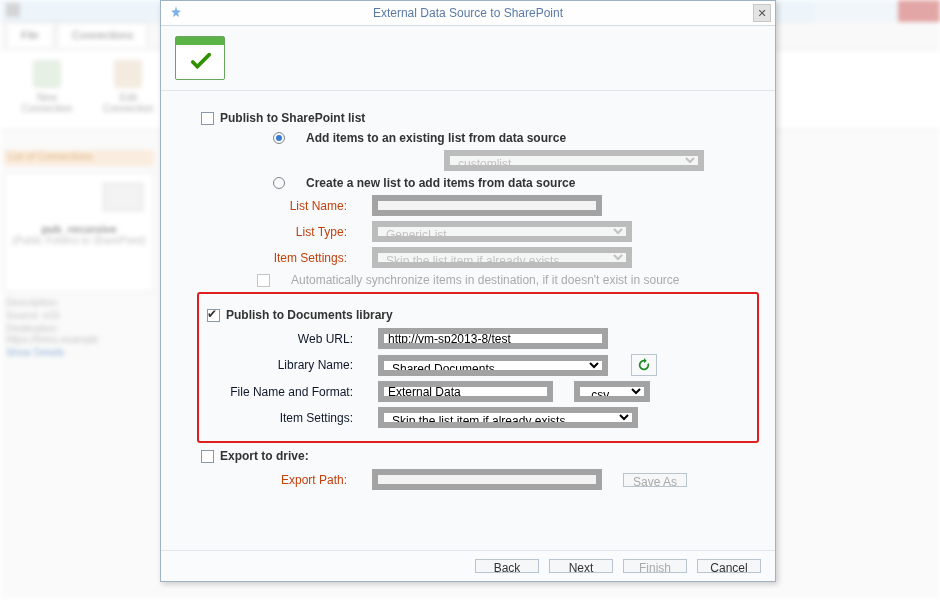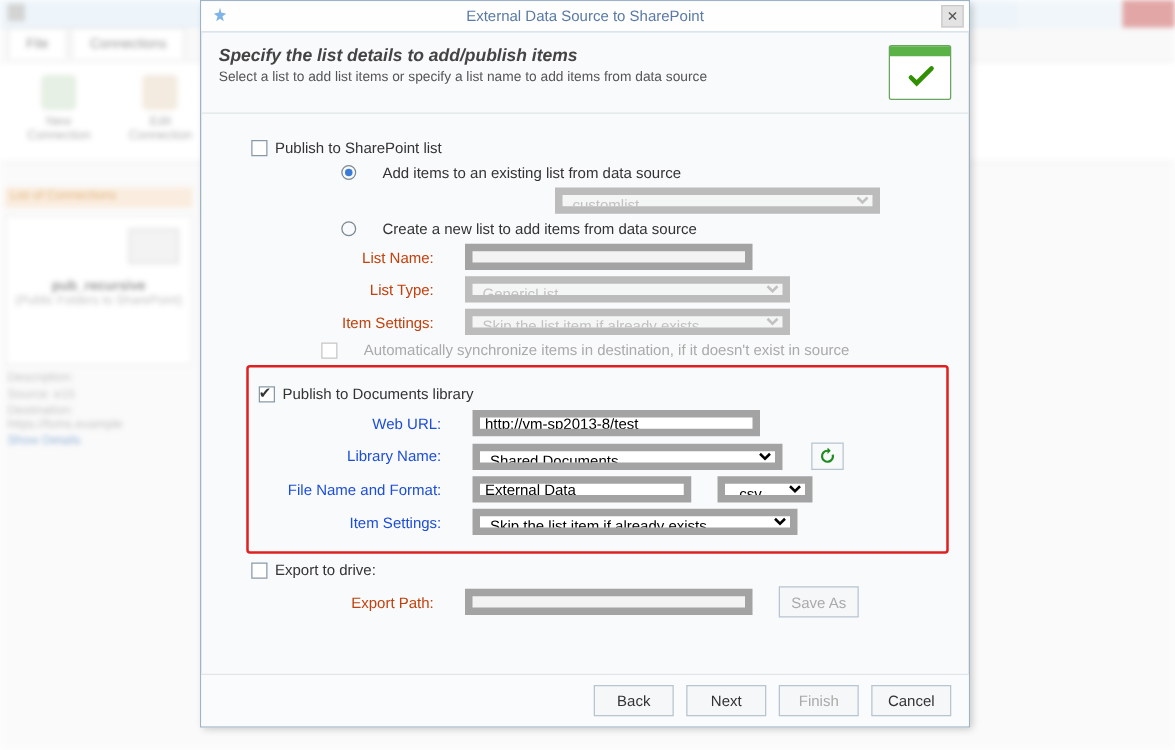--- a/index.html
+++ b/index.html
@@ -68,38 +68,38 @@
   }
   .dlg-head .head-text .h1 { font-weight:bold; font-style:italic; color:#444; font-size:14px;}
   .dlg-head .head-text .h2 { color:#555; font-size:11px; margin-top:4px;}
   .calendar-icon { width:50px; height:44px; background:#fff; border:1px solid #6aa560; border-radius:2px; position:relative;}
   .calendar-icon .tab {position:absolute; inset:0 0 auto 0; height:8px; background:#5bb348;}
   .calendar-icon .chk {position:absolute; left:12px; top:14px; width:26px; height:22px;}
   .calendar-icon .chk svg { width:100%; height:100%; }
 
   .dlg-body { padding:14px 20px 8px 40px; }
   .row { display:flex; align-items:center; margin:5px 0;gap:15px;}
-  .lbl { width:156px; text-align:right; padding-right:10px; color:#1d4ed8;}
+  .lbl { width:156px; text-align:right; padding-right:10px; color:#0f172a;}
   .lbl.disabled { color:#c2410c;}
   .row.indent { margin-left:72px;}
   input[type=text], select {
     font: inherit; font-size:12px;
     border:6px solid #a3a3a3; background:#fff; height:21px; padding:0 4px;
   }
   input[type=text]:disabled, select:disabled { background:#f3f3f3; color:#aaa;}
   .chk-sq { width:13px;height:13px;border:1px solid #8a99a8; background:#fff; display:inline-block; position:relative;}
   .chk-sq.checked::after { content:"✔"; position:absolute; left:-1px; top:-3px; font-size:12px; color:#333;}
   .radio { width:12px;height:12px;border:1px solid #7b8894;border-radius:50%;display:inline-block;position:relative;}
   .radio.checked::after{content:"";position:absolute;left:2px;top:2px;width:6px;height:6px;border-radius:50%;background:#3a7bd5;}
-  .bold { font-weight:normal;}
+  .bold { font-weight:bold;}
   .redbox { border:2px solid #e02020; border-radius:3px; padding:8px 8px 8px 8px; margin:4px -4px;}
   .refresh-btn { width:26px;height:22px;border:1px solid #b8c4cf;background:#f7f9fb;display:flex;align-items:center;justify-content:center;margin-left:8px;}
   .refresh-btn svg { width:14px;height:14px;}
   .btn {
-    min-width:64px; height:25px; border:1px solid #b8c4cf; background:#f5f7f9; font:inherit;
+    min-width:64px; height:14px; border:1px solid #b8c4cf; background:#f5f7f9; font:inherit;
     font-size:12px; color:#333;
   }
   .btn:disabled { color:#aaa; }
   .dlg-buttons {
     position:absolute; left:0; right:0; bottom:0;
     padding:8px 14px;
     display:flex; justify-content:flex-end; gap:10px;
     border-top:1px solid #e1e5e8; background:#fafbfc;
   }
   .check-row { display:flex; align-items:center; gap:6px; margin:6px 0;}
@@ -143,24 +143,20 @@
     <div class="dlg-title-left">
       <svg width="14" height="14" viewBox="0 0 14 14">
           <path d="M7 0L8 4l4 1-3 2 1 4-3-2-3 2 1-4-3-2 4-1z" fill="#7fb4e6"></path>
         </svg>
     </div>
     <div class="dlg-title-text">External Data Source to SharePoint</div>
     <div class="dlg-close">✕</div>
   </div>
 
   <div class="dlg-head">
-    <div class="head-text">
-      <div class="h1">Specify the list details to add/publish items</div>
-      <div class="h2">Select a list to add list items or specify a list name to add items from data source</div>
-    </div>
     <div class="calendar-icon">
       <div class="tab"></div>
       <div class="chk"><svg viewBox="0 0 24 24">
             <path d="M3 12l5 5L21 4" stroke="#309000" stroke-width="4" fill="none" stroke-linecap="round"></path>
           </svg></div>
     </div>
   </div>
 
   <div class="dlg-body">
 
@@ -209,21 +205,21 @@
       <div class="check-row">
         <span class="chk-sq checked"></span>
         <span class="bold">Publish to Documents library</span>
       </div>
       <div class="row">
         <span class="lbl">Web URL:</span>
         <input type="text" style="width: 230px;" value="http://vm-sp2013-8/test">
       </div>
       <div class="row">
         <span class="lbl">Library Name:</span>
-        <select style="width:248px;">
+        <select style="width:230px;">
           <option>Shared Documents</option>
         </select>
         <span class="refresh-btn">
           <svg viewBox="0 0 16 16">
               <path d="M8 2a6 6 0 1 0 5.7 4.1l-1.9.7A4 4 0 1 1 8 4v2l3-3-3-3v2z" fill="#1f8a1f"></path>
             </svg>
         </span>
       </div>
       <div class="row">
         <span class="lbl">File Name and Format:</span>

